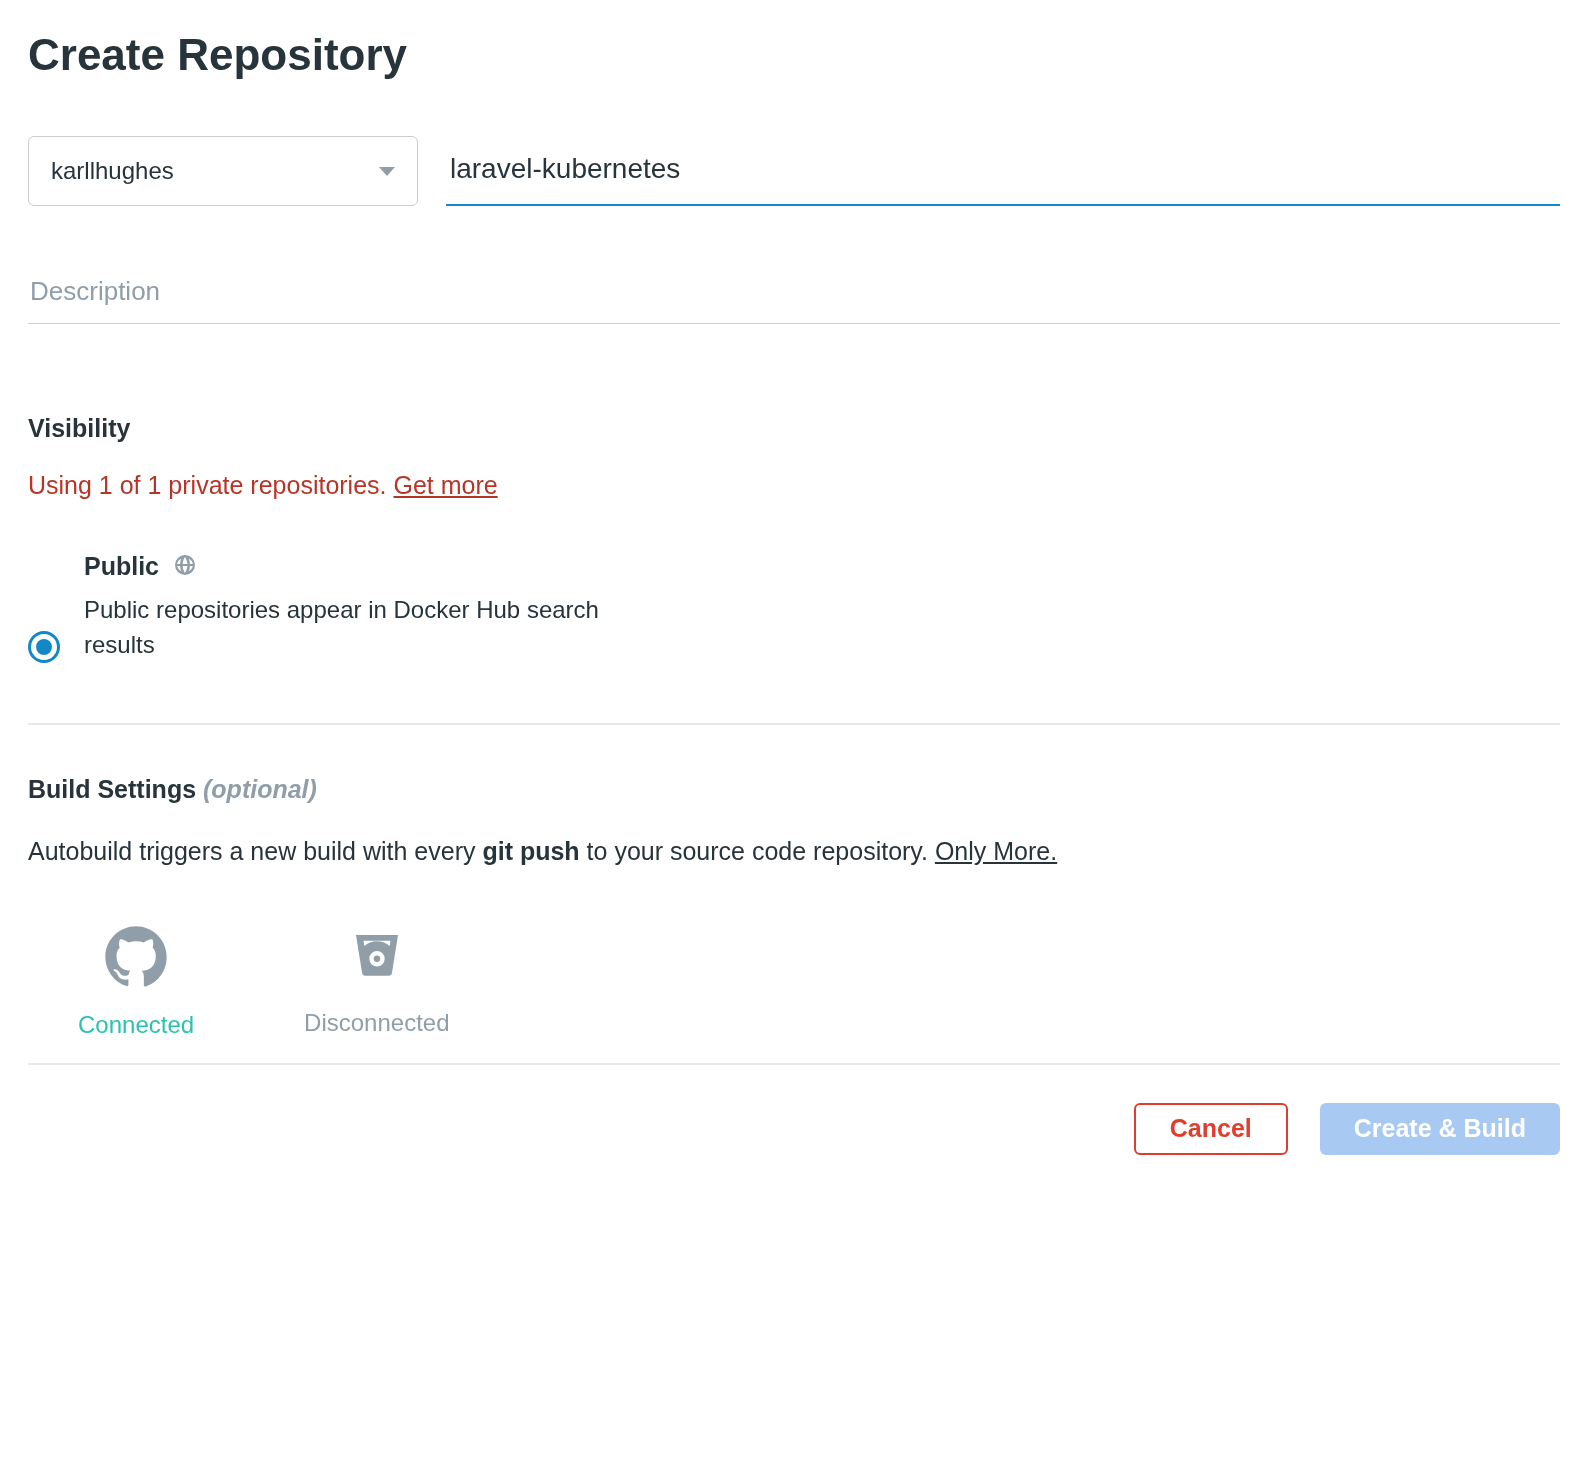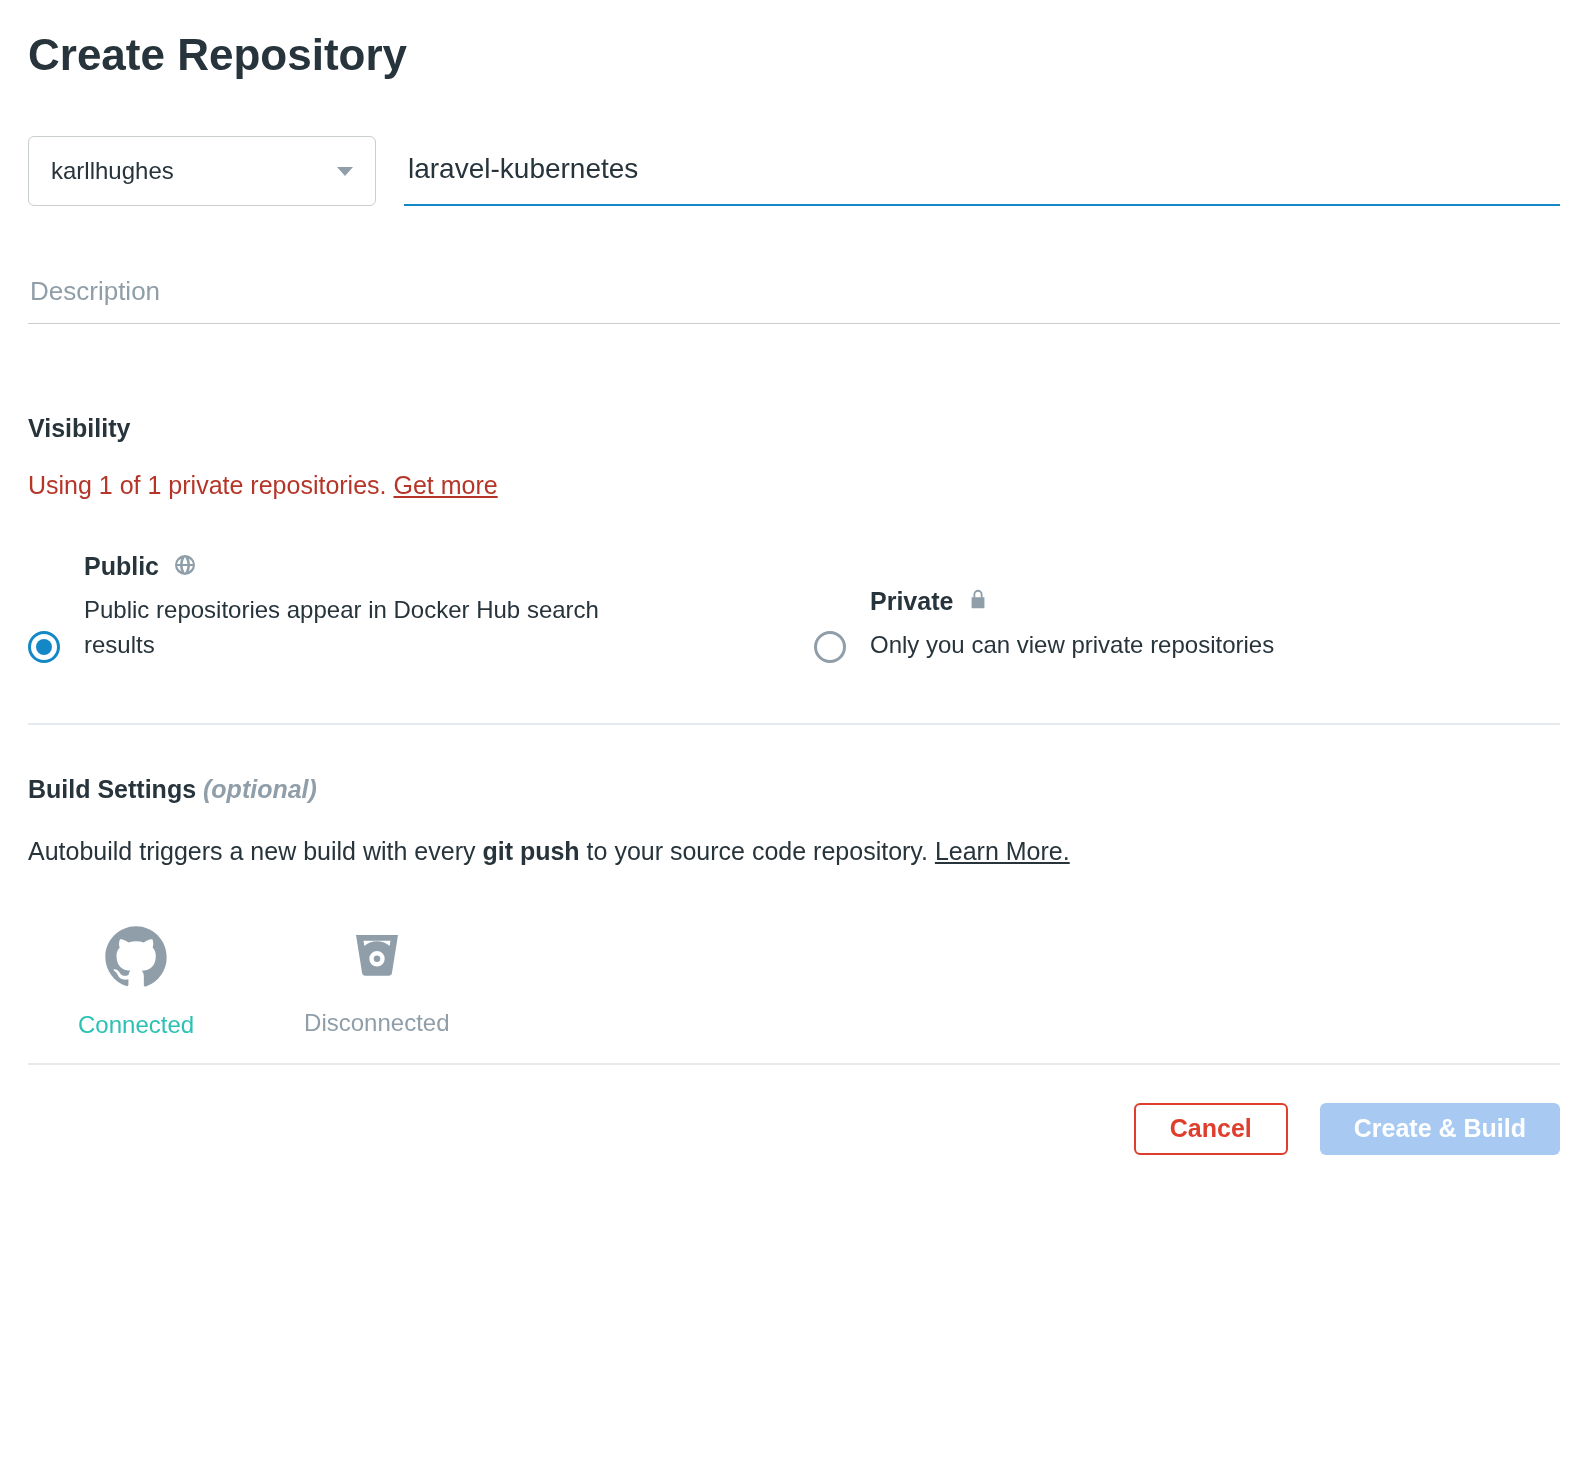--- a/index.html
+++ b/index.html
@@ -17,21 +17,21 @@
     margin-bottom: 56px;
   }
   .row-namespace {
     display: flex;
     align-items: stretch;
     gap: 28px;
     margin-bottom: 64px;
   }
   .select-wrap {
     position: relative;
-    width: 348px;
+    width: 390px;
   }
   .select {
     width: 100%;
     height: 70px;
     border: 1px solid #C9CED1;
     border-radius: 6px;
     background: #fff;
     padding: 0 22px;
     font-size: 24px;
     color: #27343B;
@@ -243,45 +243,31 @@
         <span class="vis-icon">
           <svg width="24" height="24" viewBox="0 0 24 24" fill="currentColor">
               <path d="M12 2a10 10 0 100 20 10 10 0 000-20zm7.93 9h-3.02a16 16 0 00-1.23-5.47A8.03 8.03 0 0119.93 11zM12 4c.9 1.3 2.1 3.64 2.4 7h-4.8c.3-3.36 1.5-5.7 2.4-7zM8.32 5.53A16 16 0 007.09 11H4.07a8.03 8.03 0 014.25-5.47zM4.07 13h3.02c.15 2.02.57 3.87 1.23 5.47A8.03 8.03 0 014.07 13zM12 20c-.9-1.3-2.1-3.64-2.4-7h4.8c-.3 3.36-1.5 5.7-2.4 7zm3.68-1.53A16 16 0 0016.91 13h3.02a8.03 8.03 0 01-4.25 5.47z"></path>
             </svg>
         </span>
       </div>
       <div class="vis-desc">Public repositories appear in Docker Hub search results</div>
     </div>
   </div>
 
-  <div class="vis-option">
-    <div class="radio"></div>
-    <div class="vis-content">
-      <div class="vis-title-row">
-        <span class="vis-title">Private</span>
-        <span class="vis-icon">
-          <svg width="22" height="24" viewBox="0 0 24 24" fill="currentColor">
-              <path d="M17 10V7a5 5 0 10-10 0v3H5v12h14V10h-2zm-8-3a3 3 0 116 0v3H9V7z"></path>
-            </svg>
-        </span>
-      </div>
-      <div class="vis-desc">Only you can view private repositories</div>
-    </div>
-  </div>
 </div>
 
 <hr class="divider">
 
 <div class="build-heading">
   <span>Build Settings</span>
   <span class="optional">(optional)</span>
 </div>
 
 <div class="build-text">
-  <span>Autobuild triggers a new build with every </span><strong>git push</strong><span> to your source code repository. </span><a href="#">Learn More.</a>
+  <span>Autobuild triggers a new build with every </span><strong>git push</strong><span> to your source code repository. </span><a href="#">Only More.</a>
 </div>
 
 <div class="providers">
   <div class="provider connected">
     <span>
       <svg width="64" height="64" viewBox="0 0 24 24" fill="currentColor">
           <path d="M12 .5C5.65.5.5 5.65.5 12c0 5.08 3.29 9.39 7.86 10.91.58.1.79-.25.79-.56v-2c-3.2.7-3.87-1.37-3.87-1.37-.52-1.33-1.28-1.68-1.28-1.68-1.05-.72.08-.7.08-.7 1.16.08 1.77 1.19 1.77 1.19 1.03 1.77 2.7 1.26 3.36.96.1-.75.4-1.26.73-1.55-2.56-.29-5.25-1.28-5.25-5.7 0-1.26.45-2.29 1.19-3.1-.12-.29-.52-1.47.11-3.06 0 0 .97-.31 3.18 1.18a11 11 0 015.79 0c2.2-1.49 3.17-1.18 3.17-1.18.63 1.59.23 2.77.11 3.06.74.81 1.19 1.84 1.19 3.1 0 4.43-2.7 5.4-5.27 5.69.41.36.78 1.06.78 2.14v3.17c0 .31.21.67.8.56A11.53 11.53 0 0023.5 12C23.5 5.65 18.35.5 12 .5z"></path>
         </svg>
     </span>
     <span class="provider-label">Connected</span>

